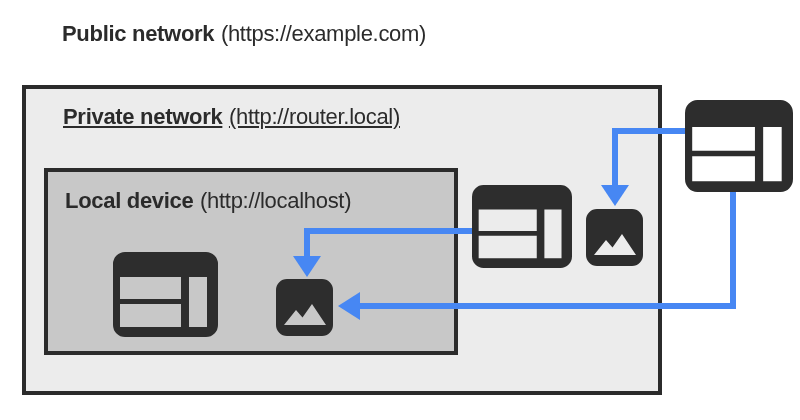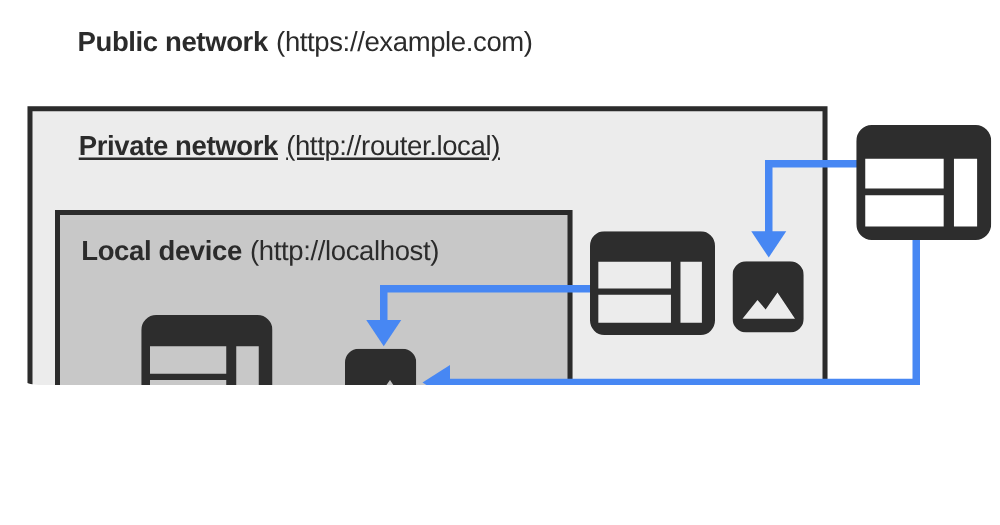--- a/index.html
+++ b/index.html
@@ -3,21 +3,21 @@
 <meta charset="utf-8">
 <style>
   html, body { margin: 0; padding: 0; }
   body {
     font-family: "Liberation Sans", sans-serif;
     background: #ffffff;
   }
   .stage {
     position: relative;
     width: 800px;
-    height: 308px;
+    height: 420px;
     background: var(--page_bg, #ffffff);
     overflow: hidden;
     border-radius: 31px;
   }
   .net-label {
     position: absolute;
     font-size: 22px;
     letter-spacing: -0.3px;
     color: var(--text_dark, #2b2b2b);
     white-space: nowrap;

